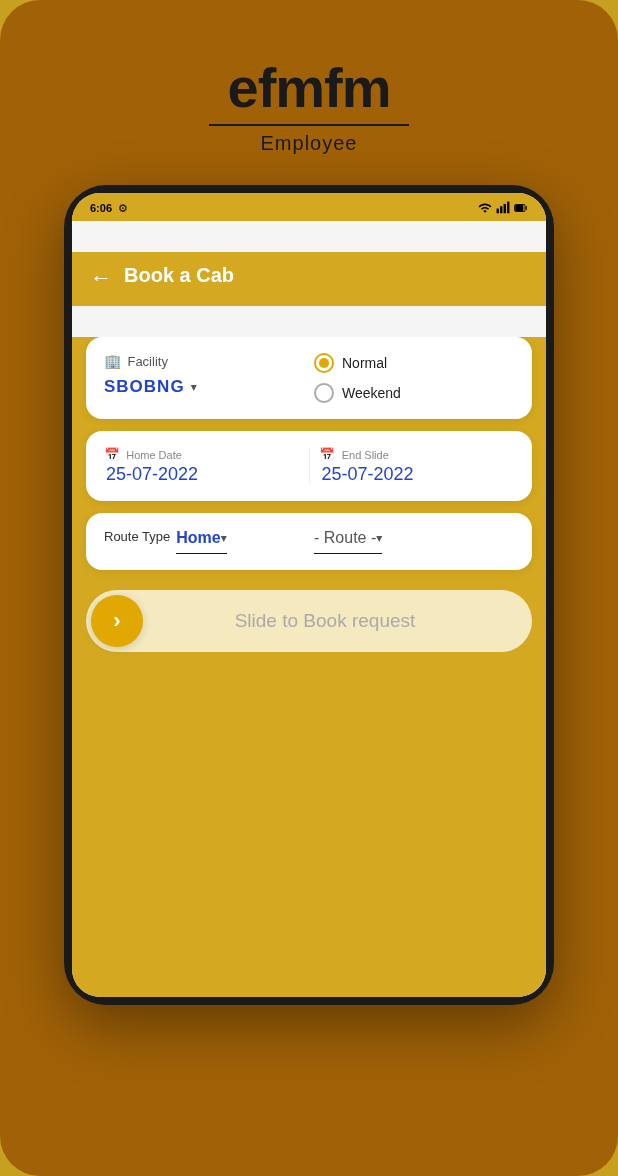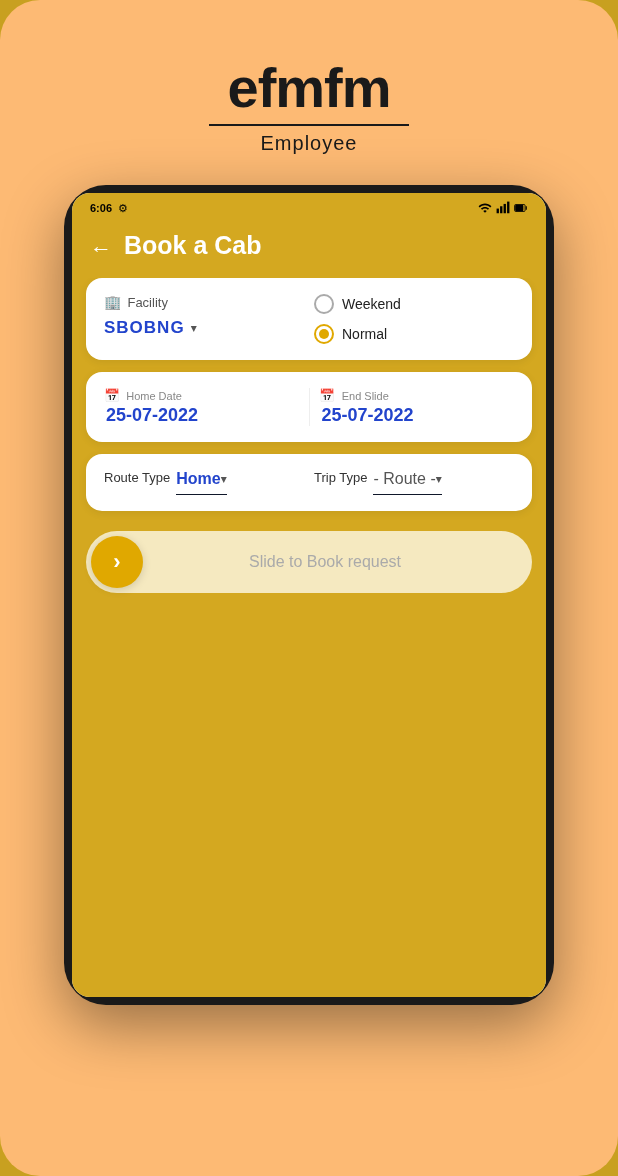--- a/index.html
+++ b/index.html
@@ -11,21 +11,21 @@
       display: flex;
       align-items: center;
       justify-content: center;
       font-family: 'Arial', sans-serif;
       overflow: hidden;
     }
 
     .outer-bg {
       width: 618px;
       height: 1176px;
-      background: #fdba74;
+      background: #a16207;
       border-radius: 40px;
       display: flex;
       flex-direction: column;
       align-items: center;
       position: relative;
     }
 
     .brand-section {
       display: flex;
       flex-direction: column;
@@ -64,24 +64,25 @@
       border-radius: 42px;
       padding: 8px;
       box-shadow: 0 20px 60px rgba(0,0,0,0.4);
       position: relative;
     }
 
     .phone-screen {
       width: 100%;
       height: 100%;
       background: #f5f5f5;
-      border-radius: 18px;
+      border-radius: 28px;
       overflow: hidden;
       display: flex;
       flex-direction: column;
+      gap: 31px;
     }
 
     
     .status-bar {
       background: #d4a820;
       display: flex;
       justify-content: space-between;
       align-items: center;
       padding: 6px 18px 4px 18px;
       height: 28px;
@@ -120,21 +121,21 @@
     }
 
     .back-btn {
       color: #fff;
       font-size: 22px;
       cursor: pointer;
       font-weight: 300;
     }
 
     .top-title {
-      font-size: 25px;
+      font-size: 20px;
       font-weight: 700;
       color: #fff;
     }
 
     
     .content-area {
       flex: 1;
       background: #d4a820;
       display: flex;
       flex-direction: column;
@@ -266,21 +267,21 @@
       font-size: 11px;
     }
 
     .cal-icon {
       font-size: 13px;
       color: #888;
     }
 
     .date-value {
       font-size: 18px;
-      font-weight: 700;
+      font-weight: 400;
       color: #2244cc;
       padding-left: 2px;
     }
 
     .date-divider {
       width: 1px;
       background: #eee;
       align-self: stretch;
       margin: 0 10px;
     }
@@ -358,21 +359,21 @@
     .slide-arrow {
       color: #fff;
       font-size: 22px;
       font-weight: 700;
     }
 
     .slide-text {
       flex: 1;
       text-align: center;
       color: #aaa;
-      font-size: 16px;
+      font-size: 19px;
       font-weight: 400;
       padding-right: 52px;
       padding-left: 32px;
     }
   </style>
 </head>
 <body>
 
 <div class="outer-bg">
 
@@ -424,28 +425,28 @@
               <span class="facility-icon">🏢</span>
               <span>Facility</span>
             </div>
             <div class="facility-dropdown">
               <span class="facility-value">SBOBNG</span>
               <span class="dropdown-arrow">▾</span>
             </div>
           </div>
           <div class="facility-right">
             <div class="radio-row">
-              <div class="radio-outer-empty"></div>
-              <span class="radio-label">Weekend</span>
-            </div>
-            <div class="radio-row">
               <div class="radio-outer">
                 <div class="radio-inner"></div>
               </div>
               <span class="radio-label">Normal</span>
+            </div>
+            <div class="radio-row">
+              <div class="radio-outer-empty"></div>
+              <span class="radio-label">Weekend</span>
             </div>
           </div>
         </div>
 
         <div class="card date-card">
           <div class="date-section">
             <div class="date-label-row">
               <span class="cal-icon">📅</span>
               <span>Home Date</span>
             </div>
@@ -464,21 +465,20 @@
         <div class="card route-card">
           <div class="route-row">
             <div class="route-section">
               <span class="route-label">Route Type</span>
               <div class="route-dropdown">
                 <span class="route-value">Home</span>
                 <span class="route-arrow">▾</span>
               </div>
             </div>
             <div class="route-section">
-              <span class="route-label">Trip Type</span>
               <div class="route-dropdown">
                 <span class="route-value" style="color:#555;font-weight:400;">- Route -</span>
                 <span class="route-arrow">▾</span>
               </div>
             </div>
           </div>
         </div>
 
         <div class="slide-area">
           <div class="slide-circle">

